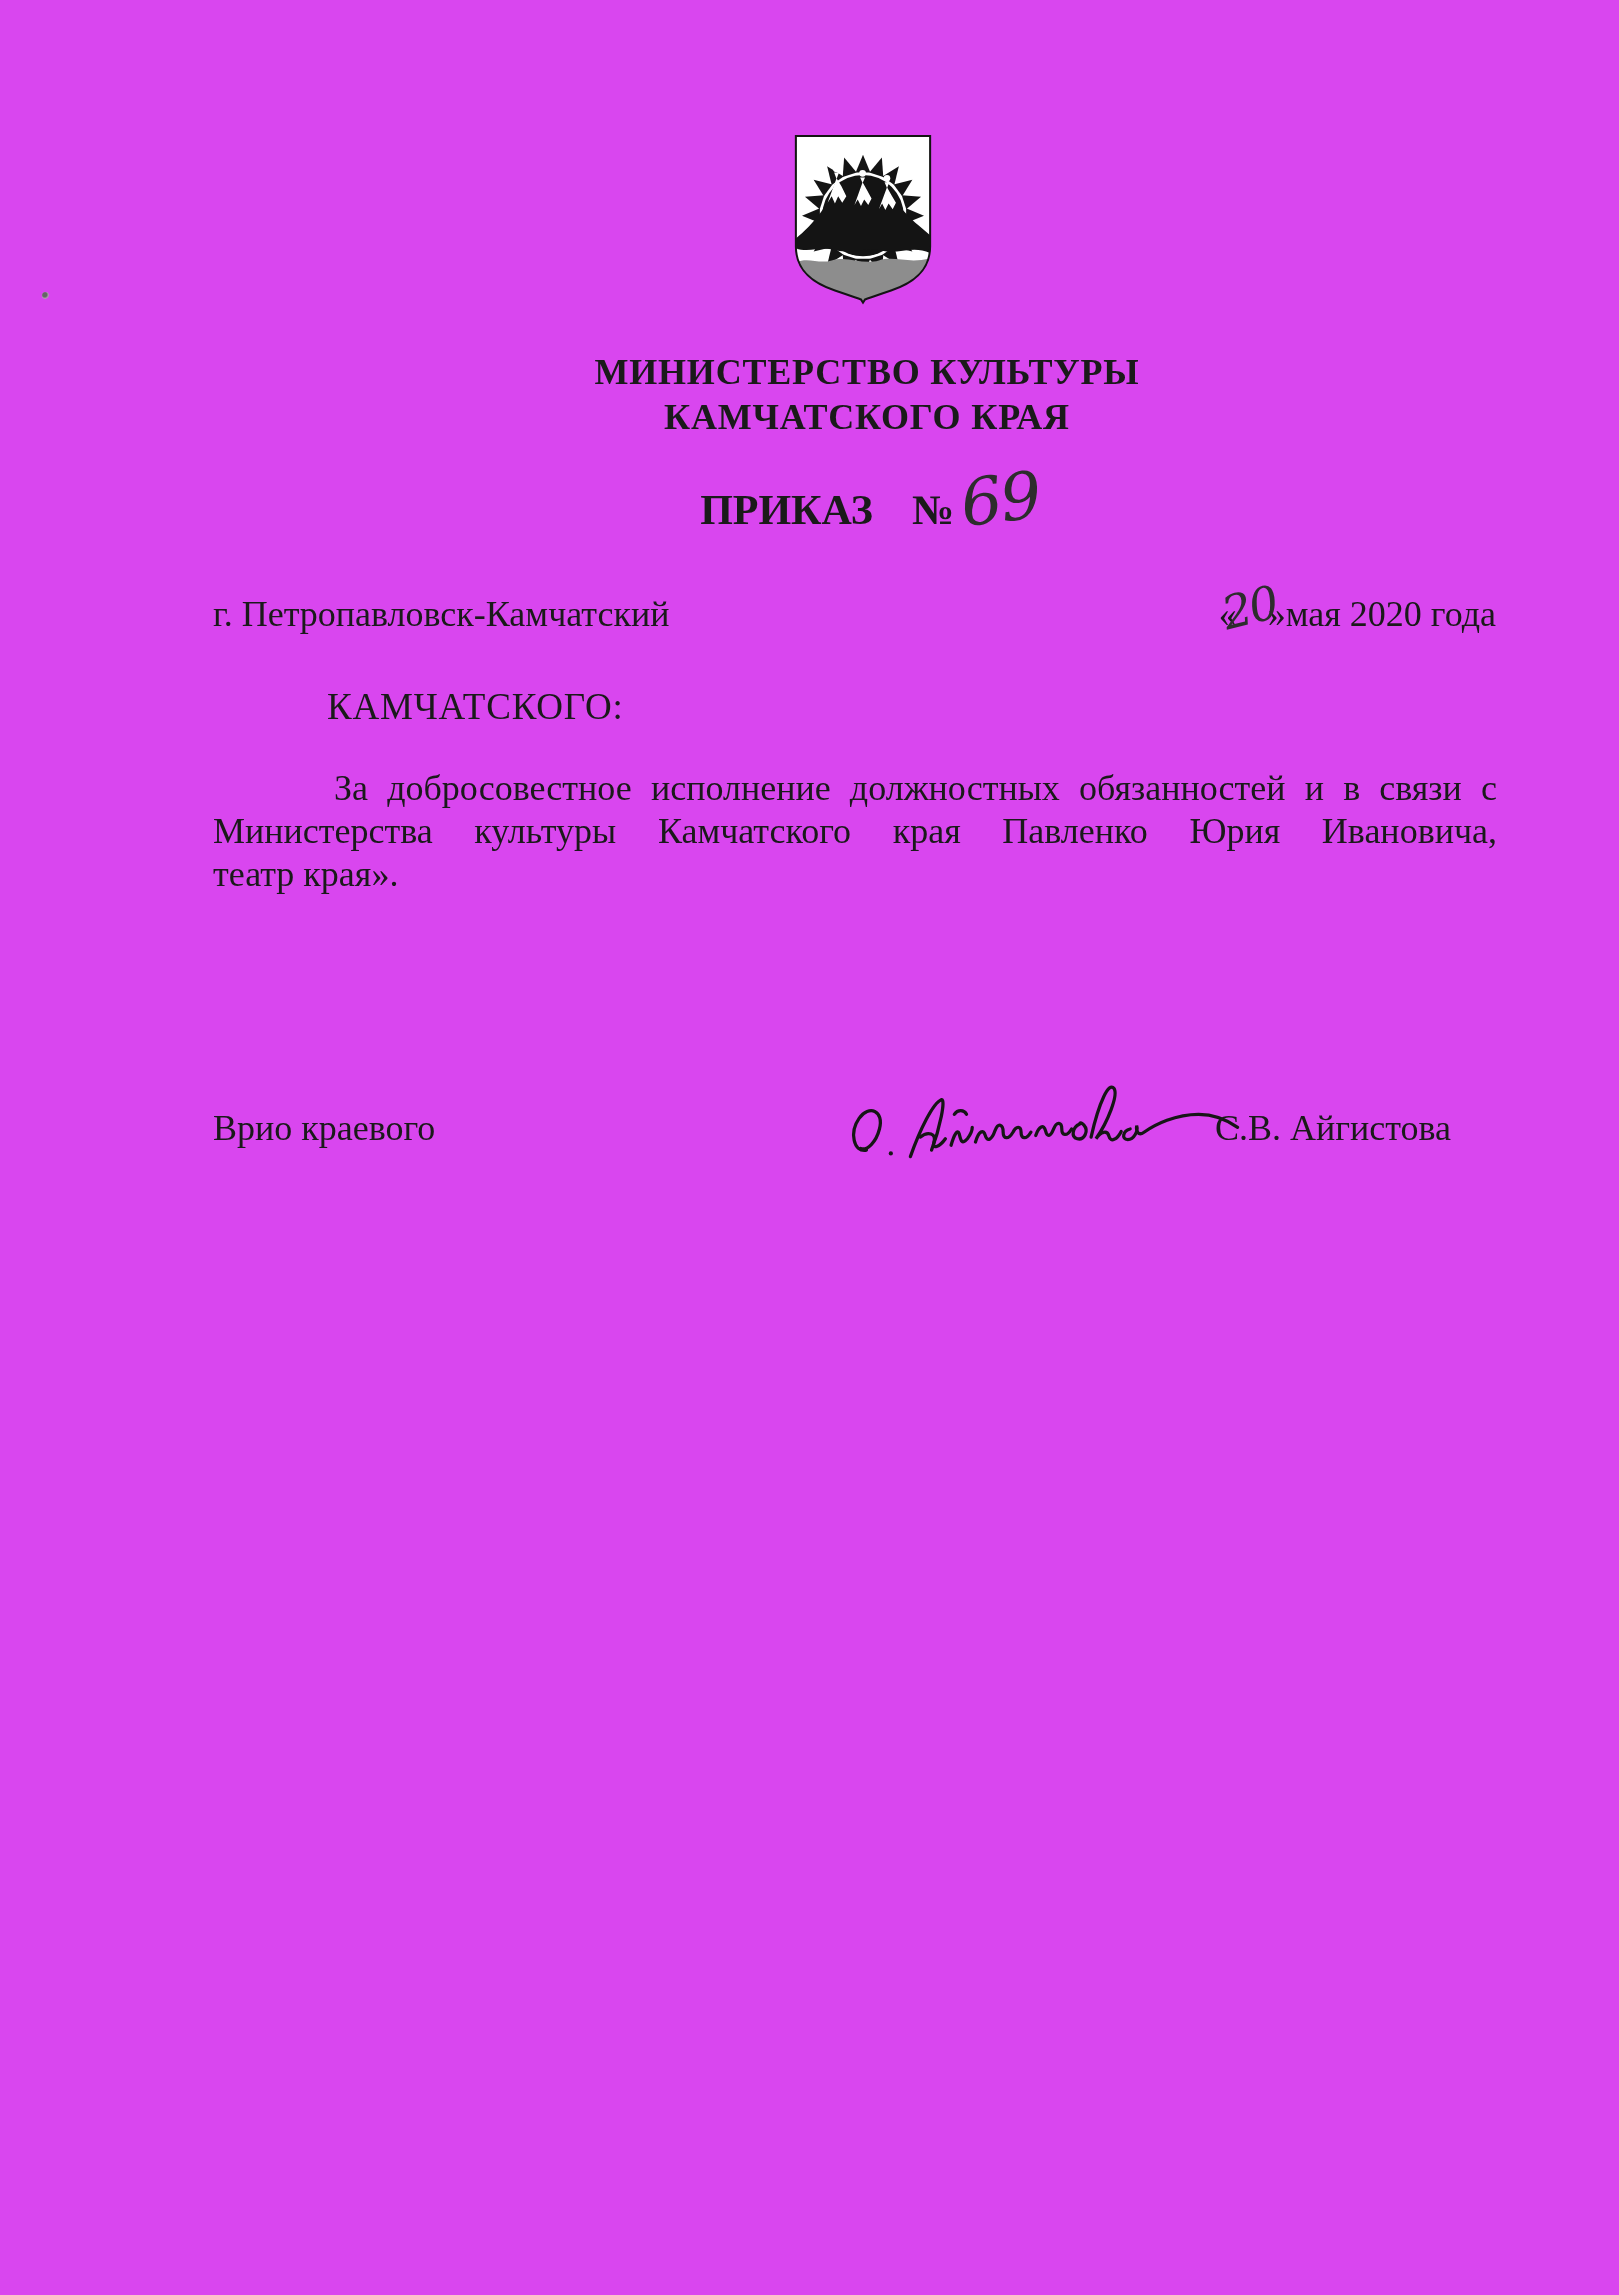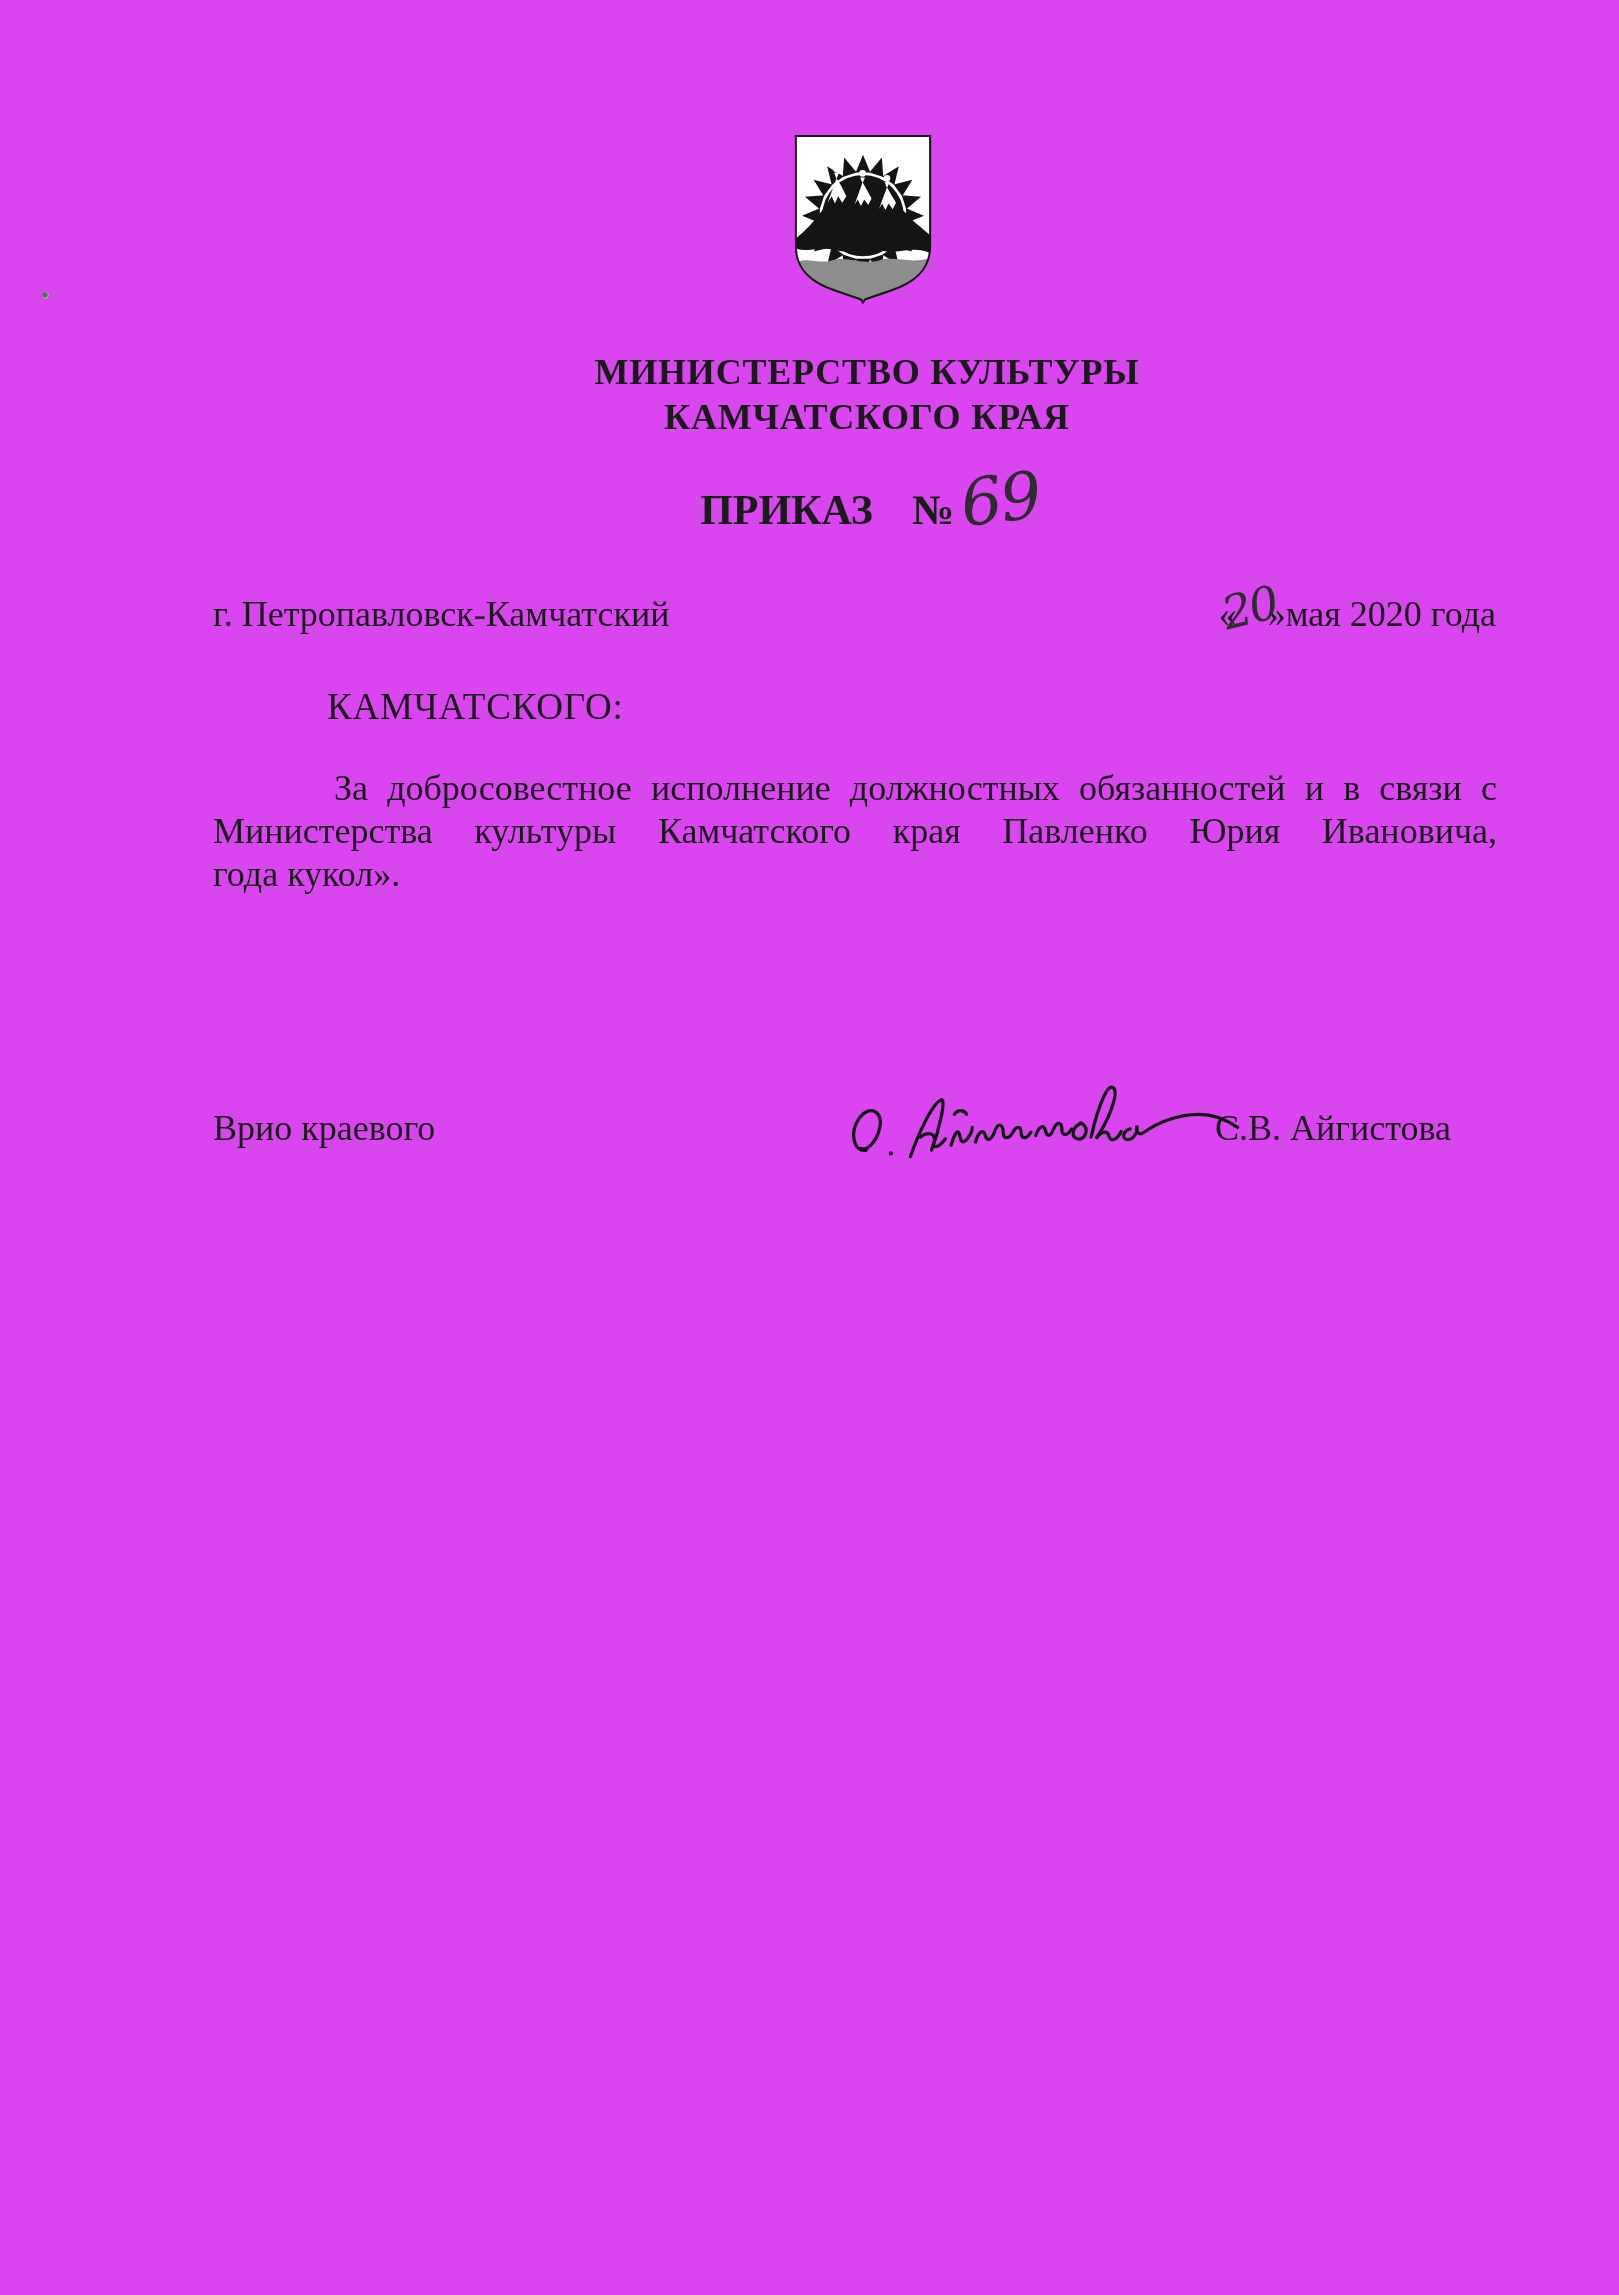--- a/index.html
+++ b/index.html
@@ -154,21 +154,21 @@
       <span>»</span>
       <span> мая 2020 года</span>
     </span>
   </div>
 
   <div class="directive">КАМЧАТСКОГО:</div>
 
   <div class="body-text">
     <div class="body-line first">За добросовестное исполнение должностных обязанностей и в связи с</div>
     <div class="body-line">Министерства культуры Камчатского края Павленко Юрия Ивановича,</div>
-    <div class="body-line last">года кукол».</div>
+    <div class="body-line last">театр края».</div>
   </div>
 
   <div class="sig-title">Врио краевого</div>
 
   <svg class="sig-script" viewBox="0 0 500 146" xmlns="http://www.w3.org/2000/svg" fill="none" stroke="#161616" stroke-width="4" stroke-linecap="round">
 
     <path d="M30,118 C14,121 9,96 21,79 C33,62 52,69 46,92 C42,108 31,119 23,116"></path>
     <circle cx="60" cy="122" r="2.6" fill="#161616" stroke="none"></circle>
 
     <path d="M84,126 C96,92 112,60 122,56 C128,54 120,92 110,118"></path>

